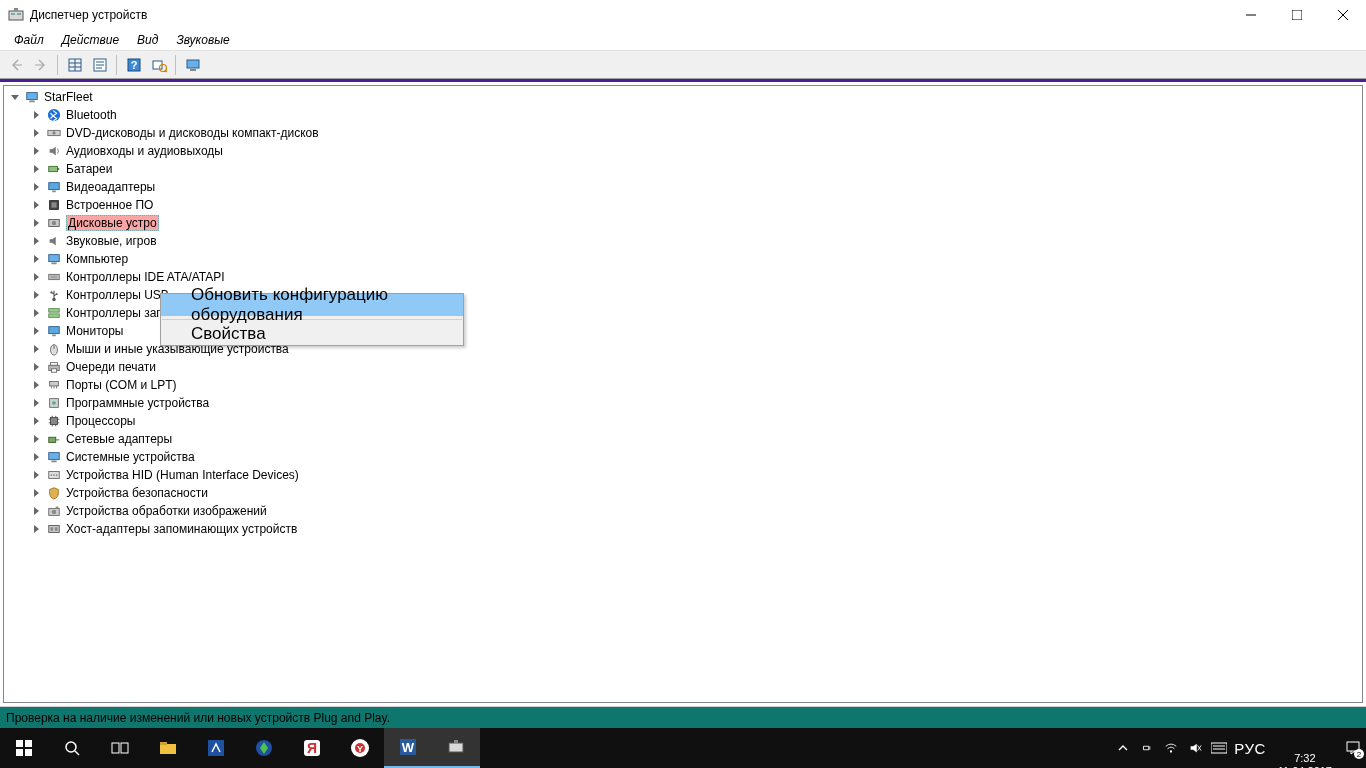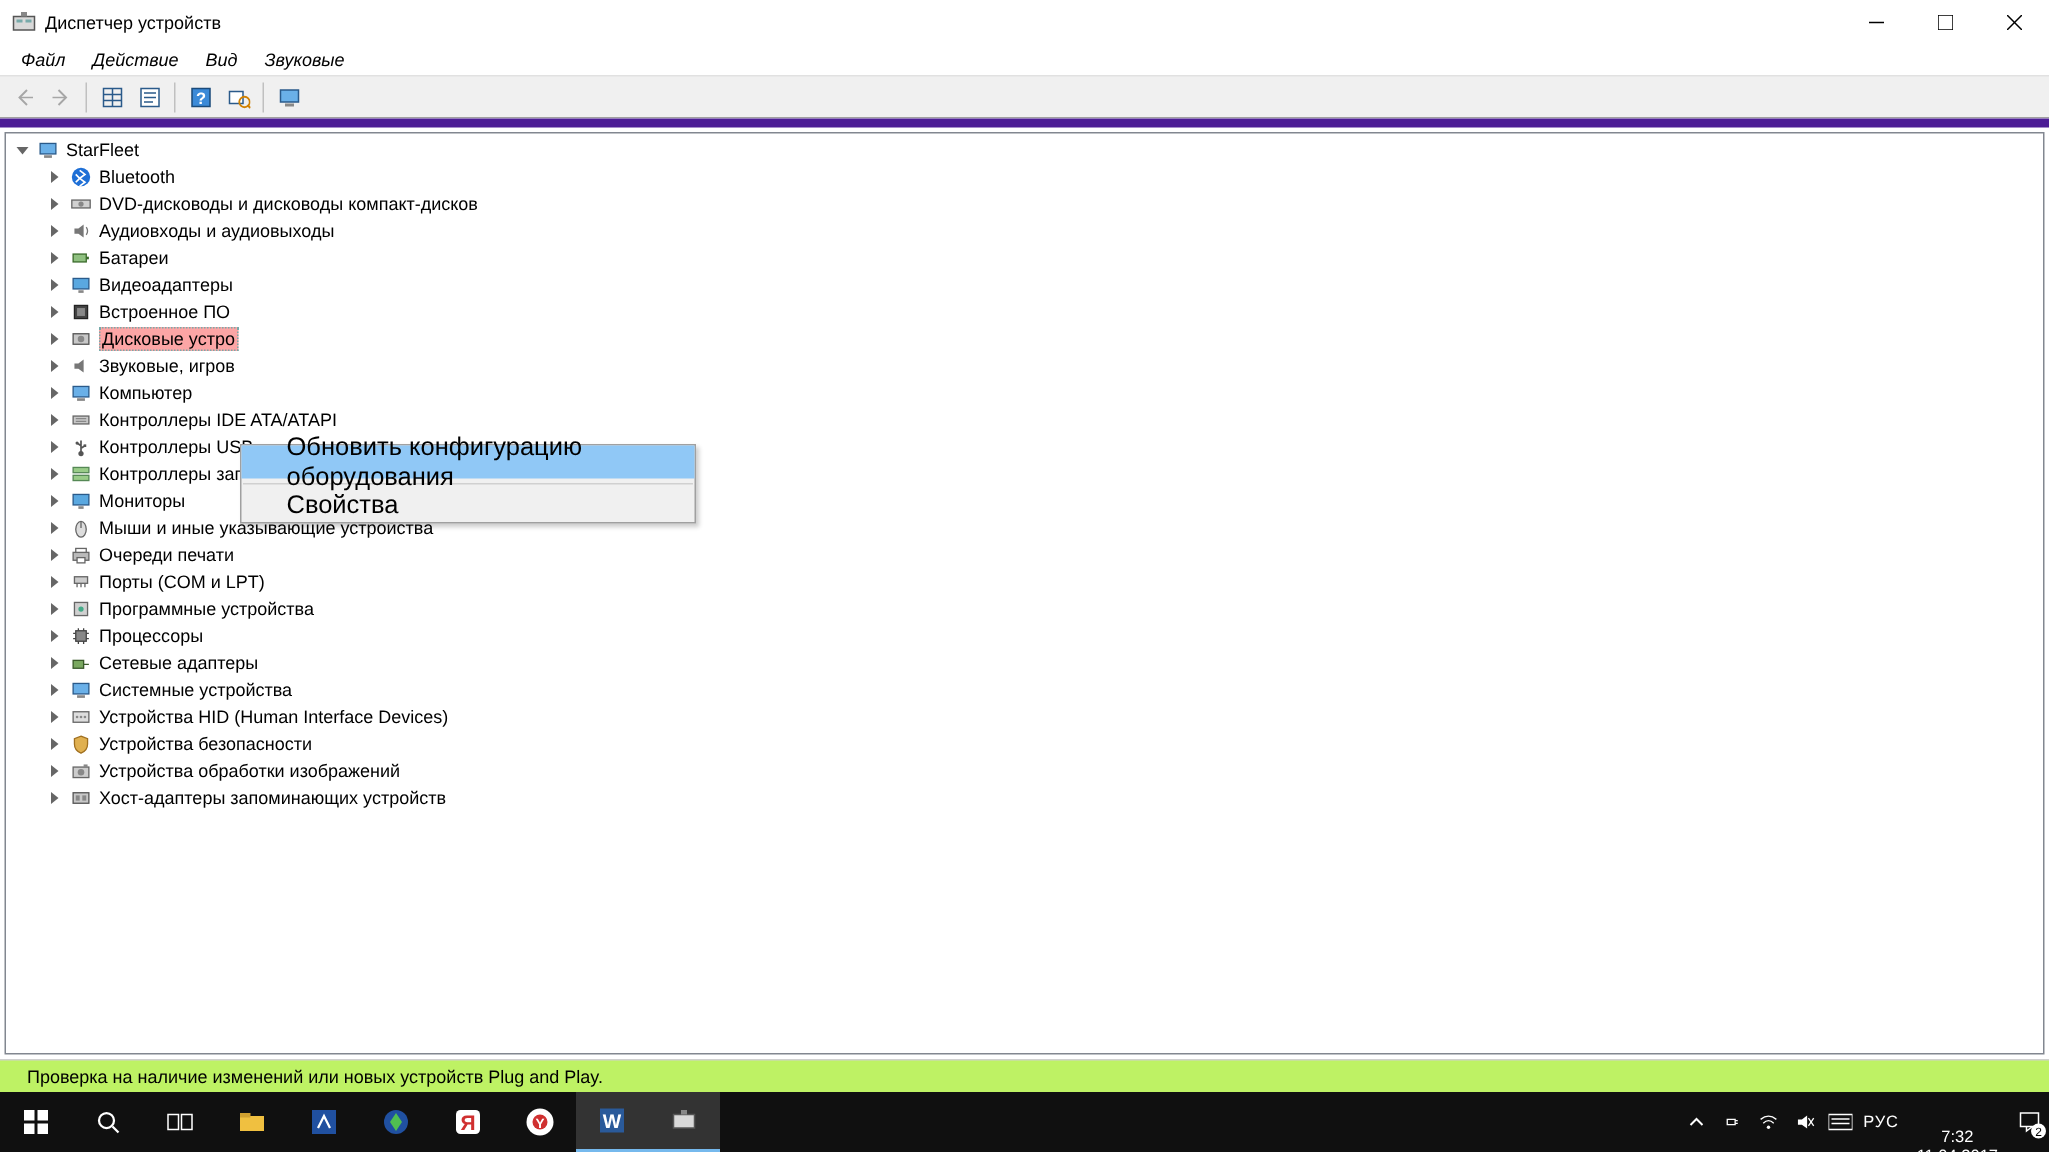--- a/index.html
+++ b/index.html
@@ -11,43 +11,43 @@
   .wincontrols { display: flex; height: 100%; }
   .wincontrols .wc { width: 46px; height: 100%; display: flex; align-items: center; justify-content: center; }
   .wc svg { width: 10px; height: 10px; }
   .menubar { height: 20px; display: flex; align-items: center; padding: 0 6px; gap: 2px; background: #fff; font-style: italic; }
   .menubar .menu-item { padding: 1px 8px; cursor: default; }
   .toolbar-wrap { border-top: 1px solid #e1e1e1; border-bottom: 1px solid #a0a0a0; background: #f0f0f0; }
   .toolbar { height: 27px; display: flex; align-items: center; padding: 0 4px; gap: 2px; }
   .toolbar .tb { width: 23px; height: 22px; display: flex; align-items: center; justify-content: center; }
   .toolbar .tb.disabled { opacity: .3; }
   .toolbar .sep { width: 1px; height: 20px; background: #c0c0c0; margin: 0 3px; }
-  .content { flex: 1; background: #fff; border-top: 6px solid #4c1d95; position: relative; padding: 6px 0 0 4px; overflow: hidden; }
+  .content { flex: 1; background: #fff; border-top: 3px solid #4c1d95; position: relative; padding: 6px 0 0 4px; overflow: hidden; }
   .content .inner-border { position: absolute; inset: 3px 3px 3px 3px; border: 1px solid #828790; }
   .tree { position: relative; z-index: 1; }
   .node { display: flex; align-items: center; height: 18px; }
   .node .exp { width: 13px; height: 13px; display: inline-flex; align-items: center; justify-content: center; color: #555; font-size: 10px; margin-right: 3px; }
   .node .devicon { width: 16px; height: 16px; margin-right: 4px; display: inline-flex; align-items: center; justify-content: center; }
   .node .label { white-space: nowrap; }
   .node.depth0 { padding-left: 4px; }
   .node.depth1 { padding-left: 26px; }
   .node.selected .label { background: #fca5a5; border: 1px dotted #7aa; padding: 0 1px; }
   .ctxmenu { position: absolute; left: 160px; top: 211px; width: 304px; background: #f0f0f0; border: 1px solid #a0a0a0; box-shadow: 2px 2px 3px rgba(0,0,0,.2); z-index: 5; }
   .ctxmenu .ci { height: 22px; display: flex; align-items: center; padding-left: 30px; font-size: 17px; position: relative; }
   .ctxmenu .ci.hl { background: #90c8f6; }
   .ctxmenu .csep { height: 1px; background: #d0d0d0; margin: 3px 1px; }
-  .statusbar { height: 22px; border-top: 1px solid #d0d0d0; display: flex; align-items: center; padding: 0 18px; font-size: 12px; background: #bef264; }
+  .statusbar { height: 22px; border-top: 1px solid #d0d0d0; display: flex; align-items: center; padding: 0 6px; font-size: 12px; background: #0f766e; }
   .taskbar { height: 40px; background: #101010; display: flex; align-items: center; color: #fff; }
   .taskbar .tbtn { width: 48px; height: 40px; display: flex; align-items: center; justify-content: center; }
   .taskbar .tbtn.active { background: #333; border-bottom: 2px solid #76b9ed; }
   .taskbar .spacer { flex: 1; }
   .tray { display: flex; align-items: center; gap: 6px; padding-right: 4px; font-size: 11px; }
   .tray .clock { text-align: center; line-height: 13px; font-size: 11px; padding: 0 6px; margin-top: 34px; }
   .tray .ti { width: 18px; height: 18px; display: flex; align-items: center; justify-content: center; }
-  .tray .lang { font-size: 11px; letter-spacing: .5px; }
+  .tray .lang { font-size: 15px; letter-spacing: .5px; }
   
   .ic-pc { width:14px; height:14px; }
   .chev { display:inline-block; width:0; height:0; }
   .chev.right { border-top:4px solid transparent; border-bottom:4px solid transparent; border-left:5px solid #666; }
   .chev.down { border-left:4px solid transparent; border-right:4px solid transparent; border-top:5px solid #666; }
 </style>
 </head>
 <body>
 
 <div class="window">

